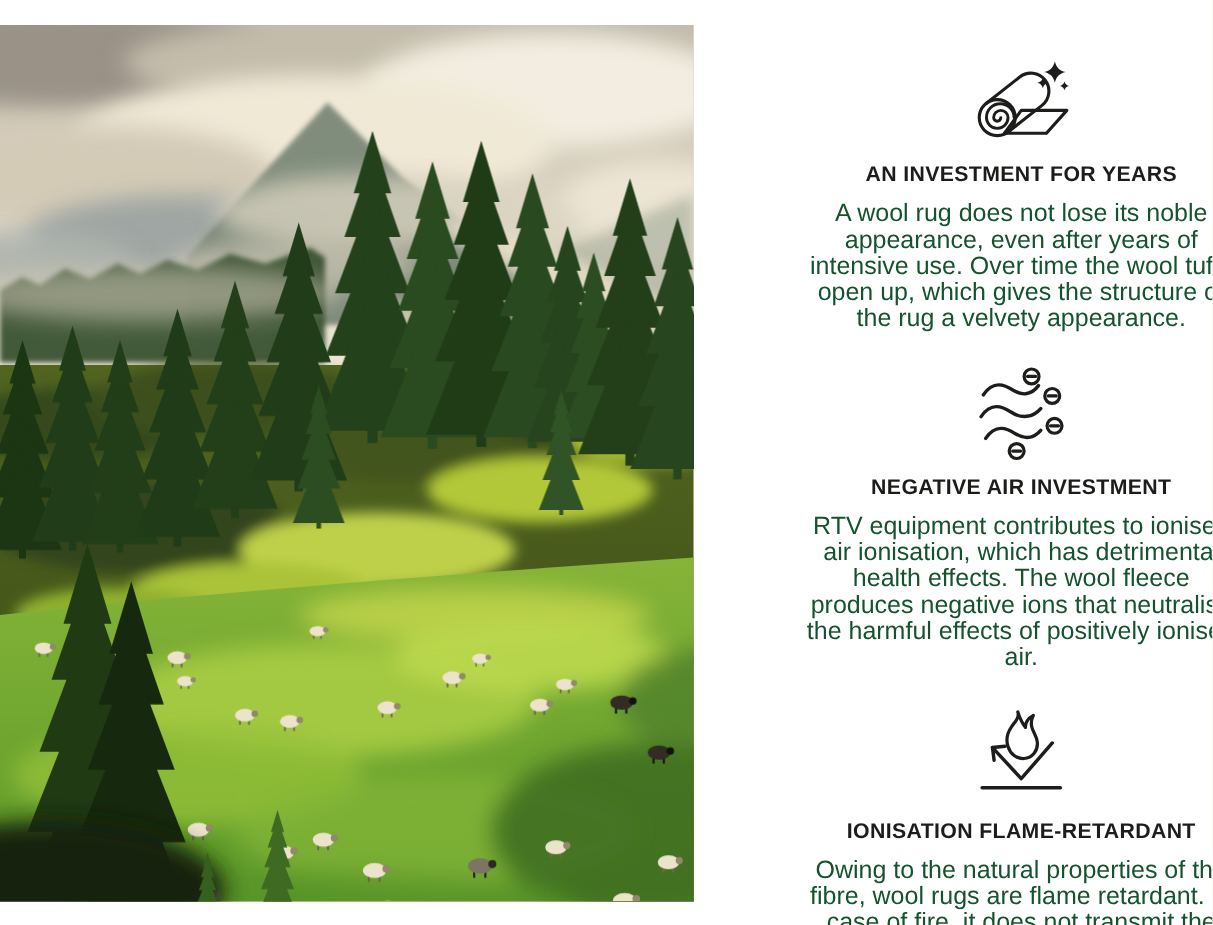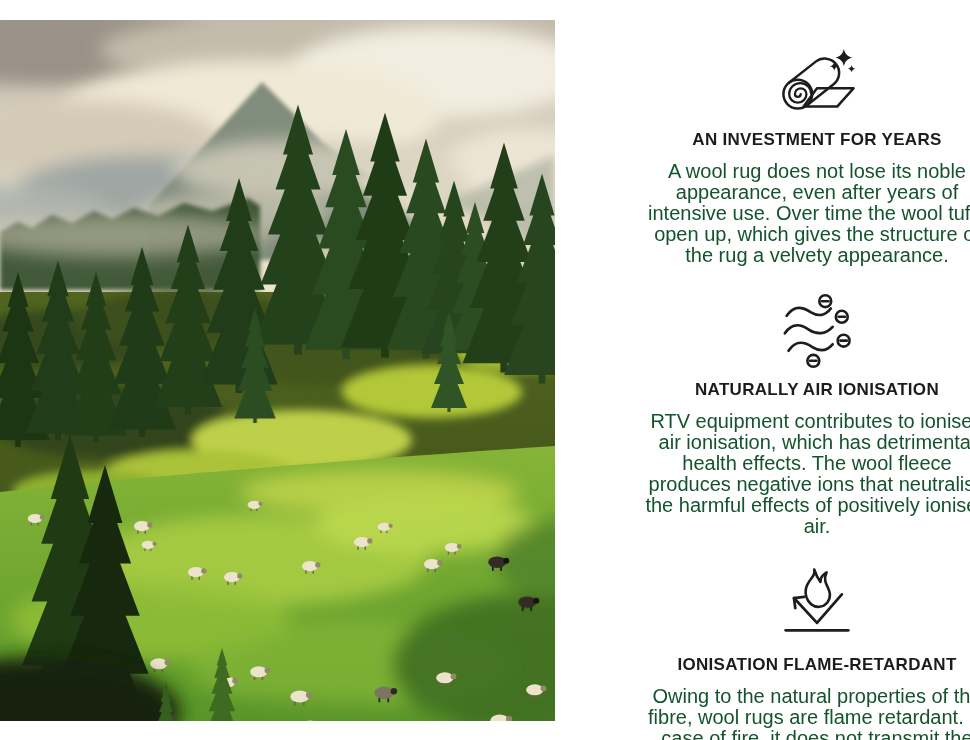--- a/index.html
+++ b/index.html
@@ -215,21 +215,21 @@
               <line x1="45.5" y1="10" x2="52.5" y2="10"></line>
             <circle cx="67" cy="27" r="6.5"></circle>
               <line x1="63.5" y1="27" x2="70.5" y2="27"></line>
             <circle cx="69" cy="53" r="6.5"></circle>
               <line x1="65.5" y1="53" x2="72.5" y2="53"></line>
             <circle cx="36" cy="75" r="6.5"></circle>
               <line x1="32.5" y1="75" x2="39.5" y2="75"></line>
           </g>
         </svg>
       </div>
-      <h2 class="sec-title">NATURALLY AIR IONISATION</h2>
+      <h2 class="sec-title">NEGATIVE AIR INVESTMENT</h2>
       <p class="sec-body">RTV equipment contributes to ionised air ionisation, which has detrimental health effects. The wool fleece produces negative ions that neutralise the harmful effects of positively ionised air.</p>
     </div>
 
     <div class="section">
       <div class="icon-box">
         <svg width="74" height="81" viewBox="0 0 80 88">
           <path class="ic" stroke-width="2.8" d="M37,6 C38.5,11 35,14 31.5,19 C28,24 26.5,30 28.5,36 C30.5,42.5 36,47 42.5,46.5 C49.5,46 54.5,40 54,32.5 C53.6,27 50,23.5 49,18.5 C48.4,15.5 49,12 50.5,9 C46,11.5 43.5,15 43.7,19.5 C41,16 39,12 37,6 Z"></path>
           <path class="ic" stroke-width="3" d="M67,33 L40,64 L15,37"></path>
           <path class="ic" stroke-width="3" d="M15,37 L26,35.8 M15,37 L16.4,48"></path>
           <line class="ic" stroke-width="3" x1="6" y1="72" x2="74" y2="72"></line>

